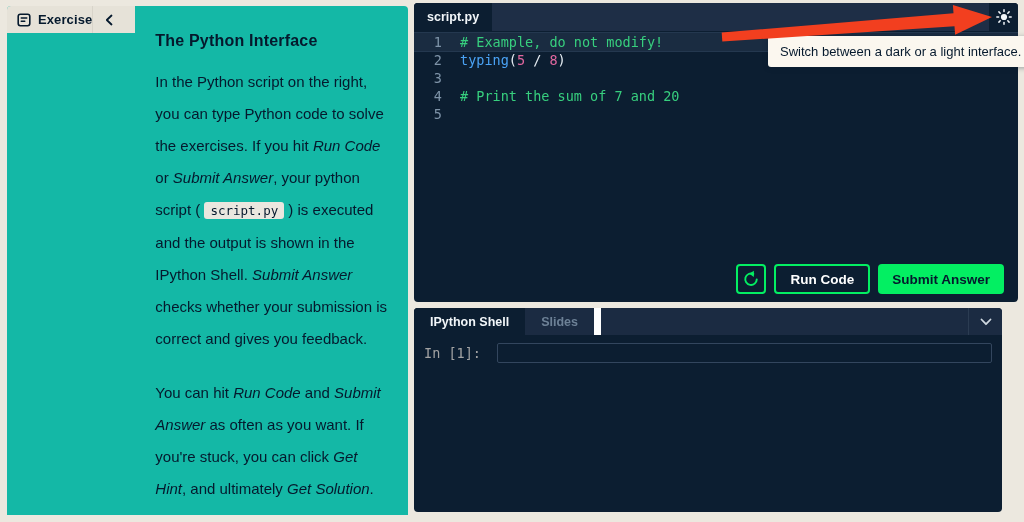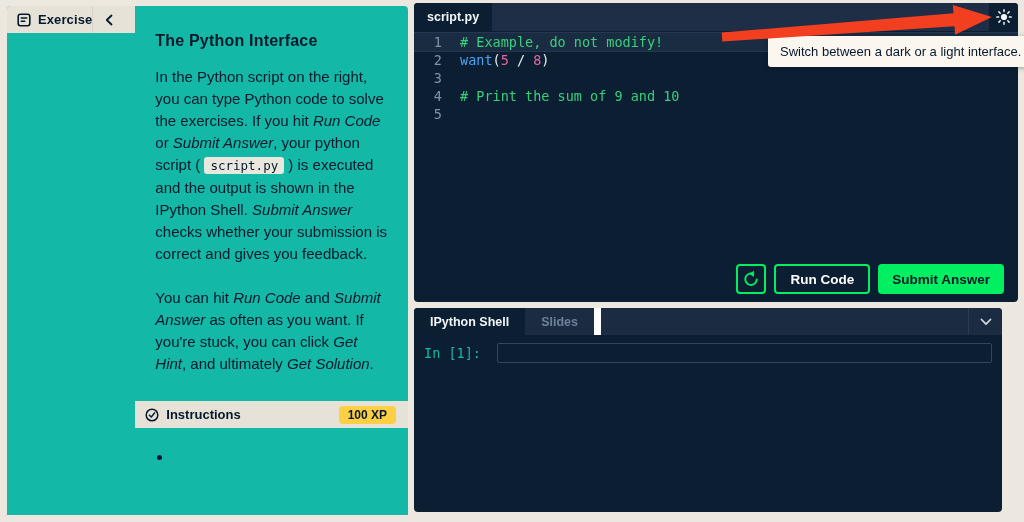--- a/index.html
+++ b/index.html
@@ -22,21 +22,21 @@
   .panel-strip {
     background:#e6e2d8; height:27px; flex:0 0 27px;
     display:flex; align-items:center; padding:0 10px;
   }
   .panel-strip .strip-label { font-size:13px; font-weight:bold; margin-left:7px; letter-spacing:.1px; }
   .strip-spacer { flex:1; }
   .strip-divider { width:1px; height:27px; background:#d8d4ca; margin-right:0; }
   .collapse-btn { width:32px; height:27px; display:flex; align-items:center; justify-content:center; cursor:pointer; }
   .left-body { flex:1; padding:0 16px 0 20px; overflow:hidden; }
   h1.title { font-size:16px; font-weight:800; margin:26px 0 16px 0; letter-spacing:.2px; }
-  .para { font-size:15px; line-height:22px; margin-bottom:22px; }
+  .para { font-size:15px; line-height:32px; margin-bottom:22px; }
   .seg-italic { font-style: italic; }
   .seg-code {
     font-family:"DejaVu Sans Mono","Liberation Mono",monospace;
     font-size:12.5px; background:#eae7df; border-radius:3px; padding:1px 6px;
     white-space:nowrap;
   }
   .instructions-strip {
     background:#e6e2d8; height:27px; margin:26px -16px 14px -20px;
     display:flex; align-items:center; padding:0 12px 0 10px;
   }
@@ -109,21 +109,21 @@
   }
   .shell-tab.active { background:#0c1e31; color:#f2f6f9; }
   .shell-tab.inactive { color:#6d8196; border-right:7px solid #ffffff; }
   .shell-collapse {
     width:34px; display:flex; align-items:center; justify-content:center;
     border-left:1px solid #2b3c52; cursor:pointer;
   }
   .shell-body { flex:1; padding:8px 10px; display:flex; align-items:flex-start; }
   .shell-prompt {
     font-family:"DejaVu Sans Mono","Liberation Mono",monospace;
-    font-size:13.5px; color:#14b8a6; line-height:20px; margin-right:8px; white-space:pre;
+    font-size:13.5px; color:#a3a3a3; line-height:20px; margin-right:8px; white-space:pre;
   }
   .shell-input {
     flex:1; height:20px; background:transparent; border:1px solid #33465e; border-radius:2px;
     outline:none; color:#e6edf3; font-family:"DejaVu Sans Mono","Liberation Mono",monospace;
     font-size:13.5px; padding:0 6px;
   }
 
   
   .tooltip {
     position:absolute; left:768px; top:36px; background:#fbf7ef; color:#05192d;
@@ -199,29 +199,29 @@
       </div>
     </div>
 
     <div class="code-area">
       <div class="code-row active-line">
         <span class="line-num">1</span>
         <span class="code-text"><span class="seg-comment"># Example, do not modify!</span></span>
       </div>
       <div class="code-row">
         <span class="line-num">2</span>
-        <span class="code-text"><span class="seg-keyword">want</span><span class="seg-plain">(</span><span class="seg-number">5</span><span class="seg-plain"> / </span><span class="seg-number">8</span><span class="seg-plain">)</span></span>
+        <span class="code-text"><span class="seg-keyword">typing</span><span class="seg-plain">(</span><span class="seg-number">5</span><span class="seg-plain"> / </span><span class="seg-number">8</span><span class="seg-plain">)</span></span>
       </div>
       <div class="code-row">
         <span class="line-num">3</span>
         <span class="code-text"></span>
       </div>
       <div class="code-row">
         <span class="line-num">4</span>
-        <span class="code-text"><span class="seg-comment"># Print the sum of 9 and 10</span></span>
+        <span class="code-text"><span class="seg-comment"># Print the sum of 7 and 20</span></span>
       </div>
       <div class="code-row">
         <span class="line-num">5</span>
         <span class="code-text"></span>
       </div>
 
       <div class="editor-actions">
         <div class="btn btn-reset">
           <svg class="icon" width="18" height="18" viewBox="0 0 20 20">
             <path d="M 12.6 4.4 A 6.4 6.4 0 1 0 16.4 10.4" fill="none" stroke="#03ef62" stroke-width="2.1" stroke-linecap="round"></path>

